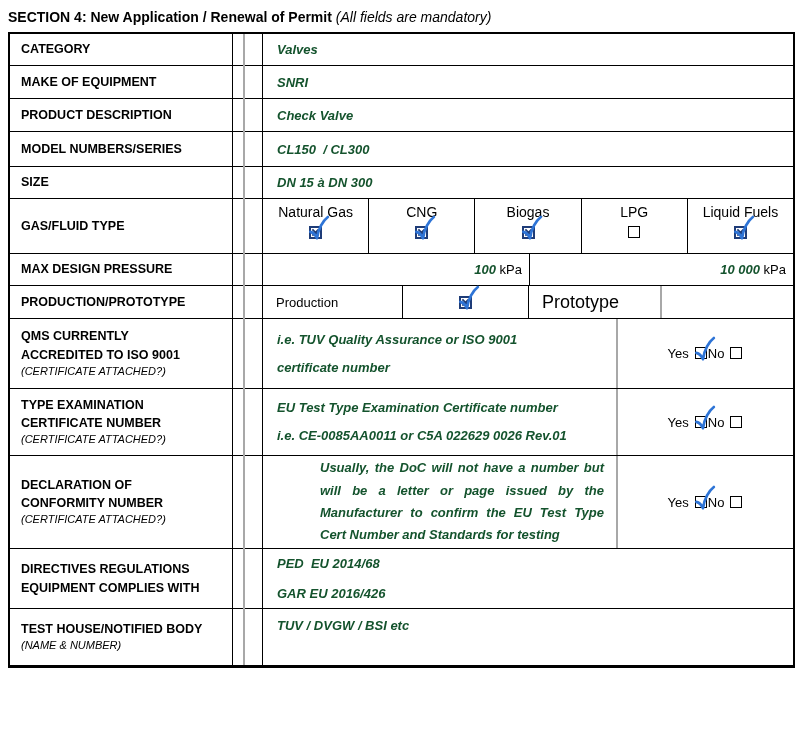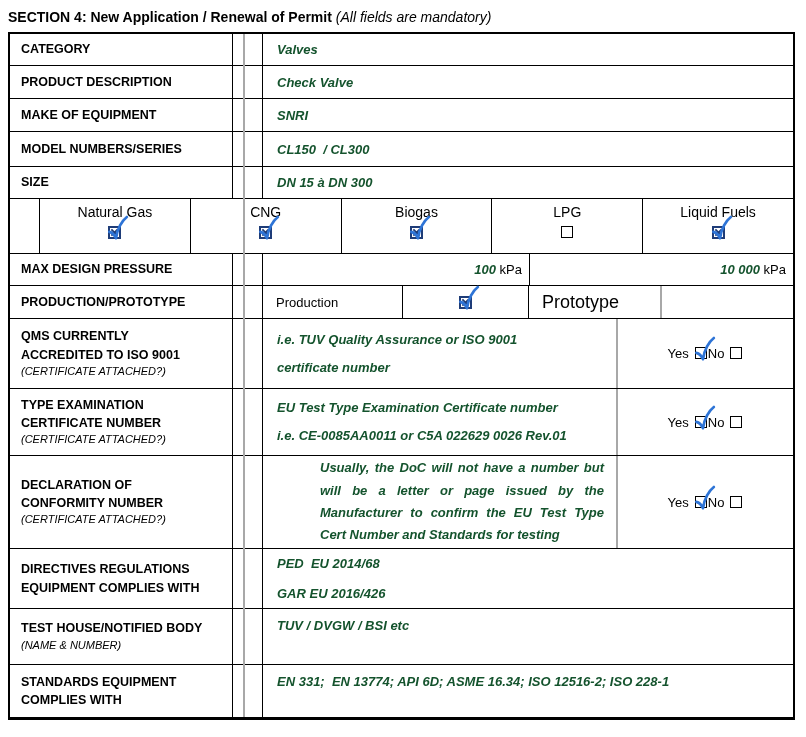--- a/index.html
+++ b/index.html
@@ -86,42 +86,42 @@
       <div class="cell spacer-cell"></div>
       <div class="cell value-area">
           <div class="simple-val">
             <span class="val">Valves</span>
           </div>
         </div>
     </div>
 
     <div class="row" style="height:33px">
       <div class="cell label-cell">
+          <span class="lbl">MAKE OF EQUIPMENT</span>
+        </div>
+      <div class="cell spacer-cell"></div>
+      <div class="cell value-area">
+          <div class="simple-val">
+            <span class="val">SNRI</span>
+          </div>
+        </div>
+    </div>
+
+    <div class="row" style="height:33px">
+      <div class="cell label-cell">
           <span class="lbl">PRODUCT DESCRIPTION</span>
         </div>
       <div class="cell spacer-cell"></div>
       <div class="cell value-area">
           <div class="simple-val">
             <span class="val">Check Valve</span>
           </div>
         </div>
     </div>
 
-    <div class="row" style="height:33px">
-      <div class="cell label-cell">
-          <span class="lbl">MAKE OF EQUIPMENT</span>
-        </div>
-      <div class="cell spacer-cell"></div>
-      <div class="cell value-area">
-          <div class="simple-val">
-            <span class="val">SNRI</span>
-          </div>
-        </div>
-    </div>
-
     <div class="row" style="height:35px">
       <div class="cell label-cell">
           <span class="lbl">MODEL NUMBERS/SERIES</span>
         </div>
       <div class="cell spacer-cell"></div>
       <div class="cell value-area">
           <div class="simple-val">
             <span class="val">CL150  / CL300</span>
           </div>
         </div>
@@ -133,20 +133,23 @@
         </div>
       <div class="cell spacer-cell"></div>
       <div class="cell value-area">
           <div class="simple-val">
             <span class="val">DN 15 à DN 300</span>
           </div>
         </div>
     </div>
 
     <div class="row" style="height:55px">
+      <div class="cell label-cell">
+          <span class="lbl">GAS/FLUID TYPE</span>
+        </div>
       <div class="cell spacer-cell"></div>
       <div class="cell value-area">
         <div class="opt">
           <span class="opt-label">Natural Gas</span>
           <span class="cbwrap navy-kind checked">
             <span class="cb">
                 <svg class="xmark" viewBox="0 0 10 10">
                   <path d="M1.5 1.5L8.5 8.5M8.5 1.5L1.5 8.5"></path>
                 </svg>
               </span>
@@ -354,27 +357,15 @@
         <span class="lbl-note">(NAME &amp; NUMBER)</span>
       </div>
       <div class="cell spacer-cell"></div>
       <div class="cell value-area">
         <div class="top-val">
             <span class="val">TUV / DVGW / BSI etc</span>
           </div>
       </div>
     </div>
 
-    <div class="row" style="height:52px">
-      <div class="cell label-cell">
-        <span class="lbl">STANDARDS EQUIPMENT</span>
-        <span class="lbl">COMPLIES WITH</span>
-      </div>
-      <div class="cell spacer-cell"></div>
-      <div class="cell value-area">
-        <div class="top-val">
-            <span class="val">EN 331;  EN 13774; API 6D; ASME 16.34; ISO 12516-2; ISO 228-1</span>
-          </div>
-      </div>
-    </div>
 
   </div>
 </div>
 
 </body></html>

